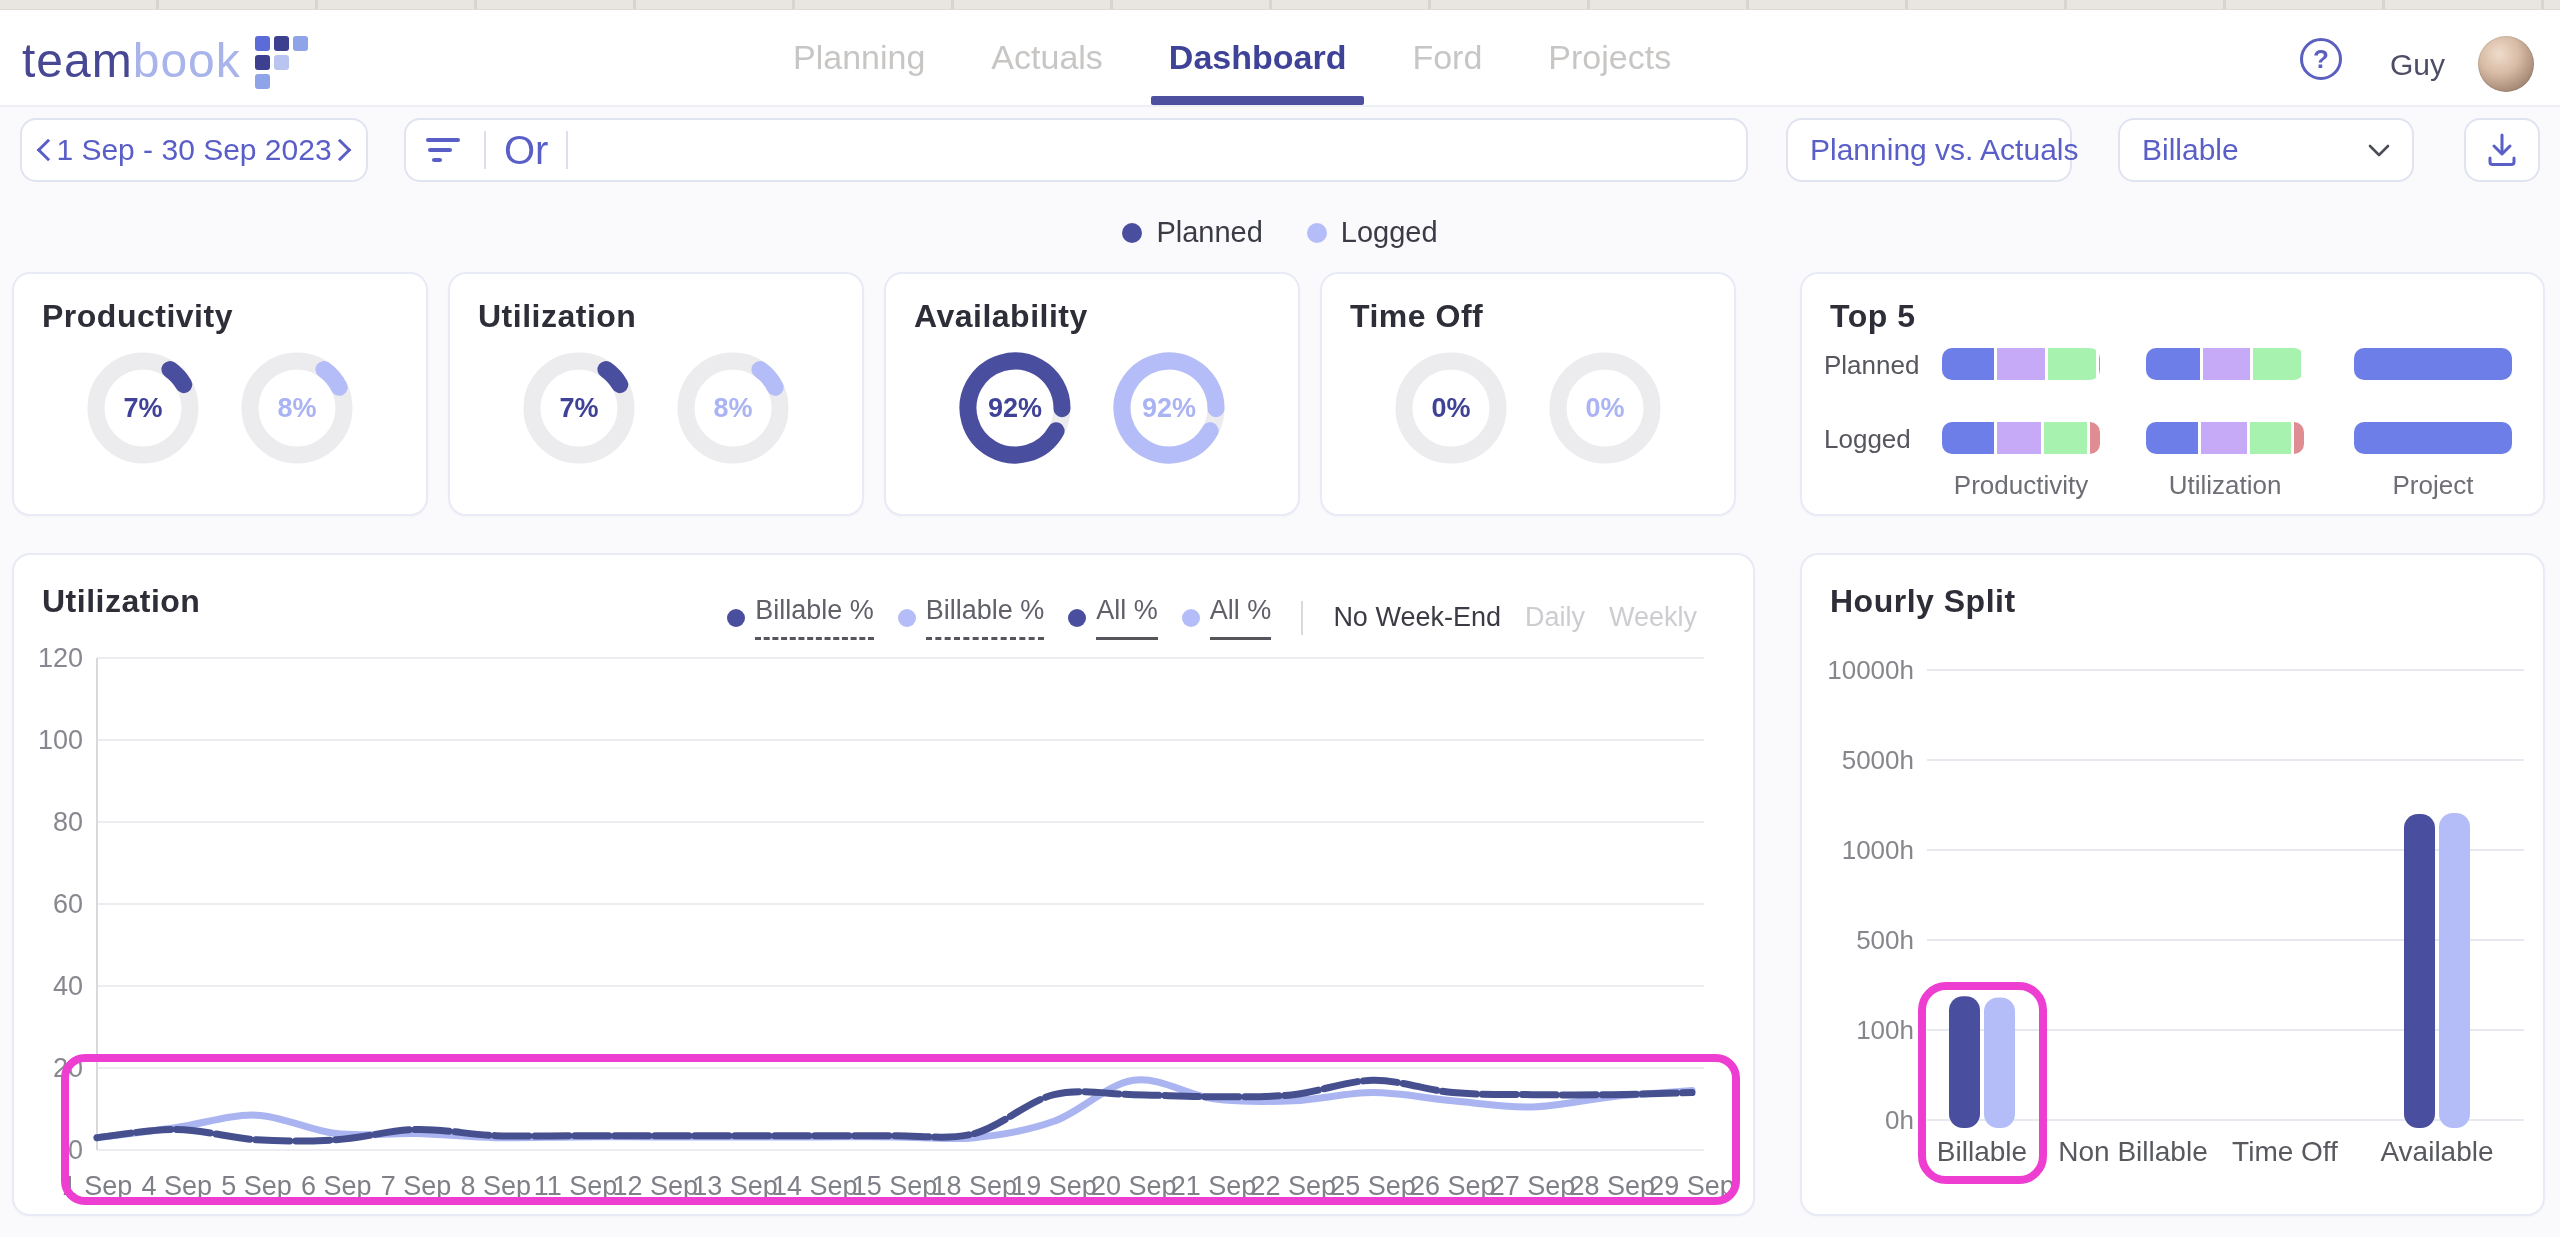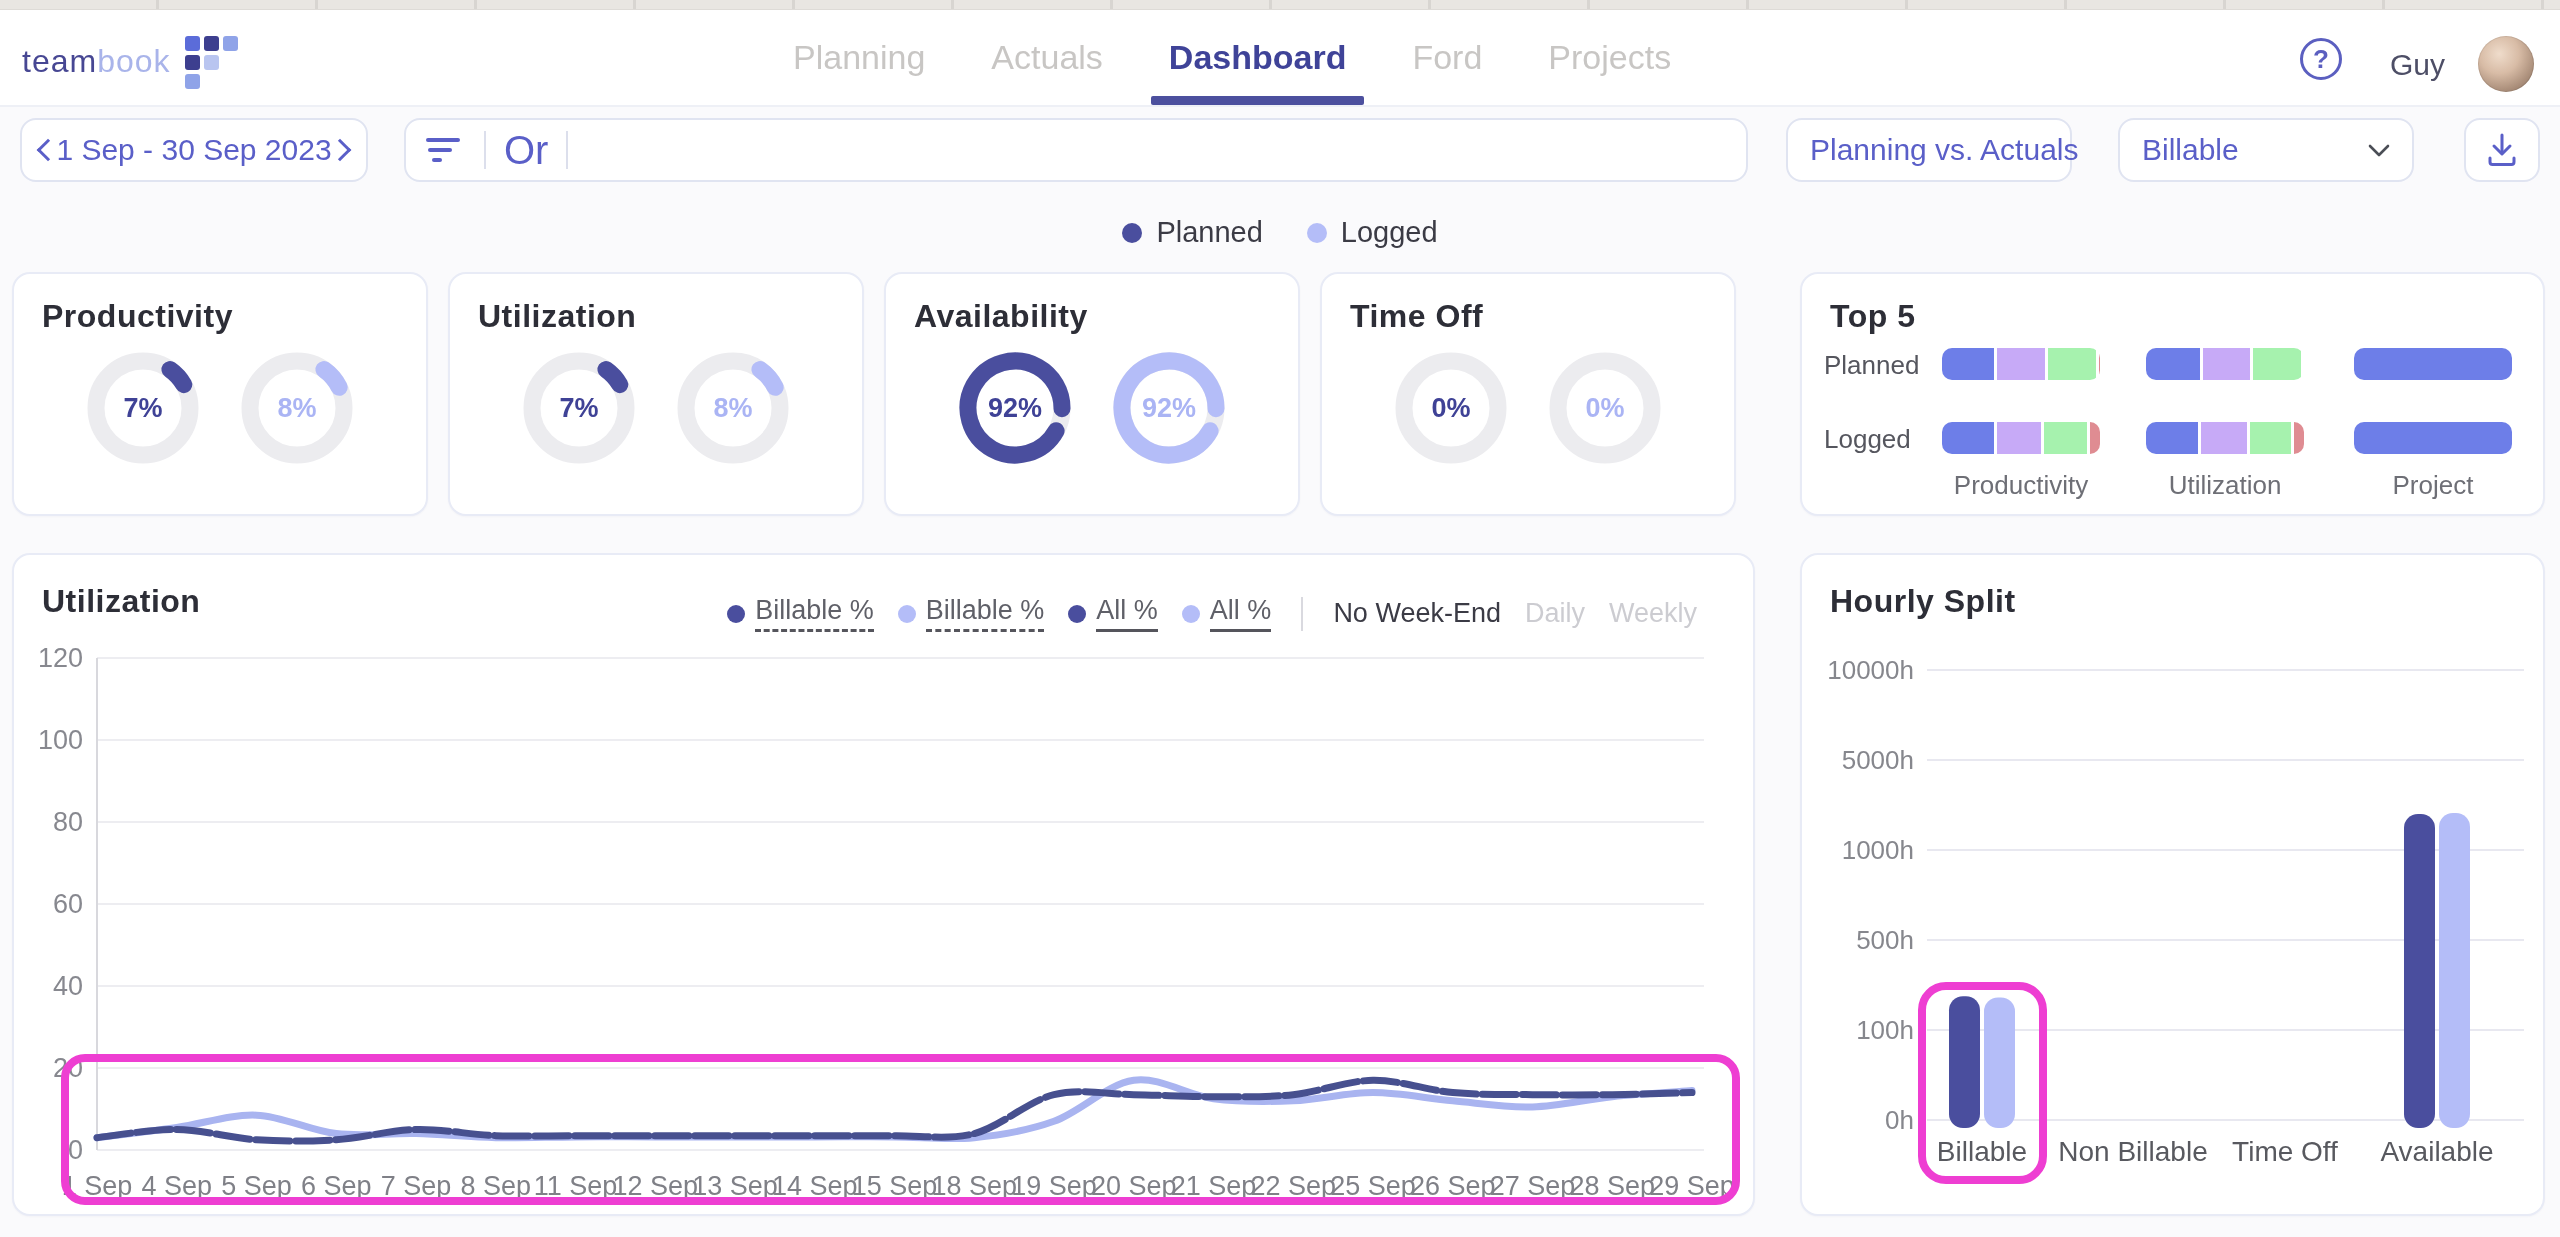--- a/index.html
+++ b/index.html
@@ -8,21 +8,21 @@
   #app{position:relative;width:2560px;height:1237px;background:#fafafc;overflow:hidden;}
 
   
   .chrome{position:absolute;left:0;top:0;width:2560px;height:10px;background:#e9e6e2;
     background-image:repeating-linear-gradient(90deg,transparent 0 156px,#d8d5d1 156px 159px);
     border-bottom:1px solid #dedbd7;}
 
   
   .topnav{position:absolute;left:0;top:10px;width:2560px;height:97px;background:#ffffff;border-bottom:2px solid #eef0f6;}
   .logo{position:absolute;left:22px;top:22px;display:flex;align-items:center;}
-  .logo-text{font-size:32px;font-weight:300;letter-spacing:1px;line-height:52px;}
+  .logo-text{font-size:48px;font-weight:300;letter-spacing:1px;line-height:52px;}
   .logo-team{color:#474793;}
   .logo-book{color:#a9b4ea;}
   .logo-grid{display:grid;grid-template-columns:repeat(3,15px);grid-auto-rows:15px;gap:4px;margin-left:14px;margin-top:4px;}
   .logo-grid span{border-radius:3px;}
   .nav-tabs{position:absolute;left:793px;top:0;height:95px;display:flex;gap:66px;align-items:center;}
   .nav-tab{position:relative;font-size:34px;color:#c8c6c4;height:95px;display:flex;align-items:center;cursor:pointer;white-space:nowrap;}
   .nav-tab.active{color:#3f4398;font-weight:700;}
   .nav-tab.active::after{content:"";position:absolute;left:-18px;right:-18px;bottom:0;height:9px;background:#4c509e;border-radius:2px;}
   .help-btn{position:absolute;left:2300px;top:28px;width:42px;height:42px;border-radius:50%;border:3px solid #5b5fc0;color:#5b5fc0;
     display:flex;align-items:center;justify-content:center;font-size:26px;font-weight:600;}
@@ -75,21 +75,21 @@
   .t5-bar i + i{margin-left:3px;}
   .t5-col-label{position:absolute;font-size:26px;color:#6e6f76;text-align:center;width:220px;transform:translateX(-110px);top:196px;}
 
   
   .util-card{left:12px;top:553px;width:1743px;height:663px;}
   .hourly-card{left:1800px;top:553px;width:745px;height:663px;}
   .panel-title{position:absolute;left:28px;top:28px;font-size:32px;font-weight:700;color:#2d2e37;letter-spacing:.5px;}
   .util-legend{position:absolute;right:56px;top:40px;display:flex;align-items:center;gap:24px;}
   .ul-item{display:flex;align-items:center;gap:10px;}
   .ul-item .dot{width:18px;height:18px;}
-  .ul-label{font-size:27px;color:#5f6068;padding-bottom:3px;}
+  .ul-label{font-size:27px;color:#5f6068;padding-bottom:11px;}
   .ul-label.dashed{border-bottom:3px dashed #55555c;}
   .ul-label.solid{border-bottom:3px solid #55555c;}
   .ul-div{width:2px;height:34px;background:#d9d9df;margin:0 6px;}
   .ul-ctrl{font-size:27px;}
   .ul-ctrl.on{color:#3b3b45;font-weight:500;}
   .ul-ctrl.off{color:#ccccd1;}
   .plot-svg{position:absolute;left:0;top:0;}
 
   .hl{position:absolute;border:8px solid #ee3ed2;border-radius:28px;pointer-events:none;}
   .util-hl{left:47px;top:499px;width:1679px;height:151px;border-radius:24px;}

